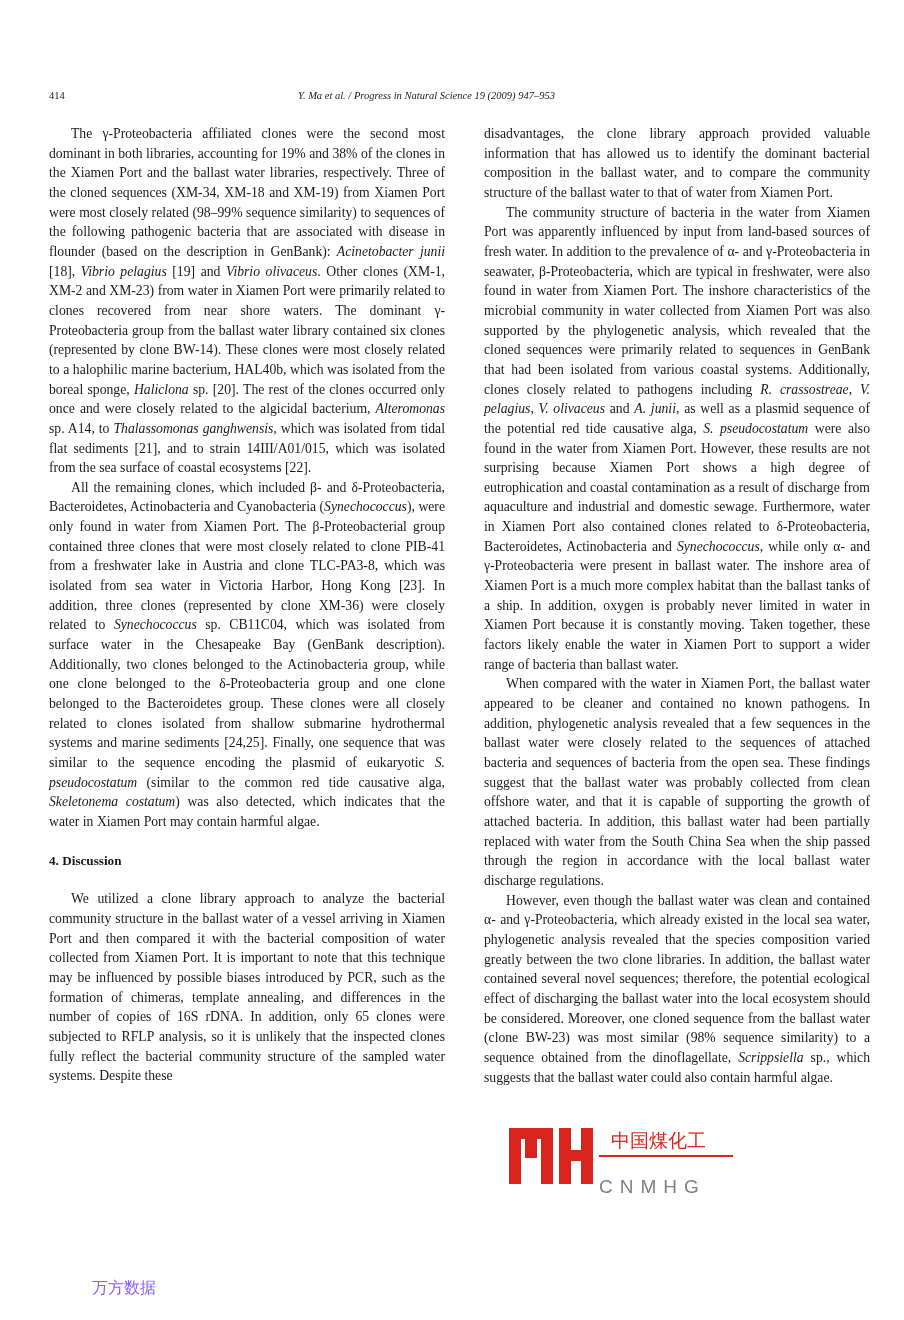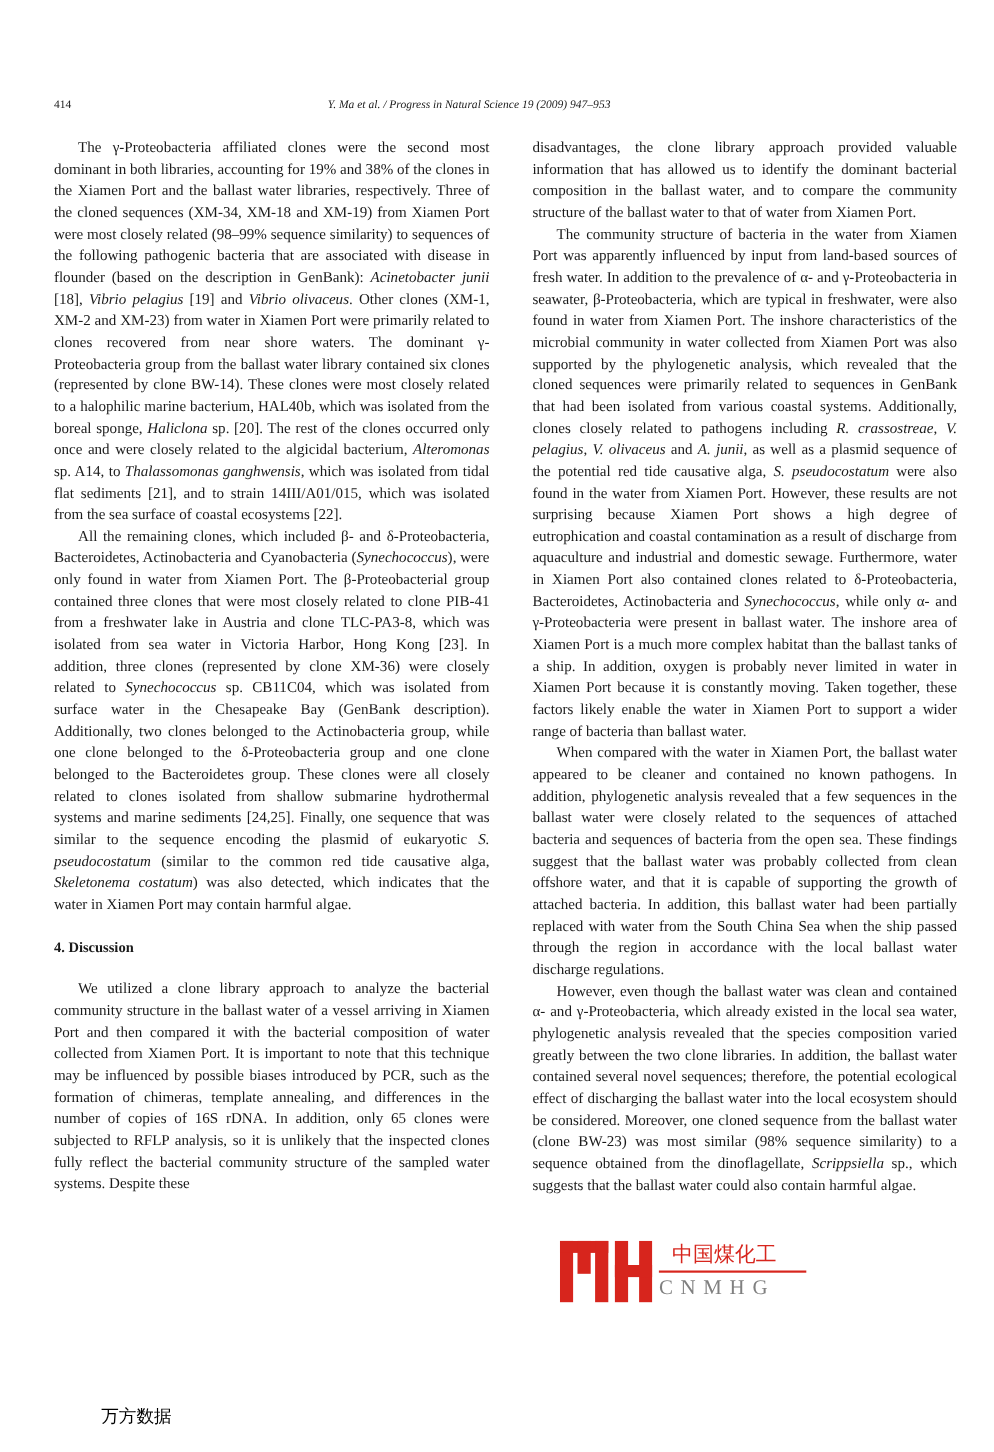--- a/index.html
+++ b/index.html
@@ -27,37 +27,37 @@
     .para.noindent { text-indent: 0; }
     .para i, .para em { }
 
     .section-heading {
       margin: 19px 0 19px 0; font-weight: bold; font-size: 13.2px;
       line-height: 19.65px; text-indent: 0;
     }
 
     .footer-mark {
       position: absolute; left: 92px; top: 1278px;
-      font-family: Liberation Serif, serif; font-size: 16px; color: #000000;
+      font-family: Liberation Serif, serif; font-size: 16px; color: #8b5cf6;
     }
 
     
     .watermark {
       position: absolute; left: 509px; top: 1128px; width: 225px; height: 56px;
     }
     .wm-mark { position: absolute; left: 0; top: 0; width: 84px; height: 56px; }
     .wm-cn {
       position: absolute; left: 90px; top: 0px; height: 24px;
       font-family: "DejaVu Sans", sans-serif; font-size: 19px; line-height: 24px;
       color: #d7251d; background: #ffffff; padding-right: 2px; margin-left: 12px;
     }
     .wm-rule { position: absolute; left: 90px; top: 27px; width: 134px; height: 2px; background: #d7251d; }
     .wm-en {
-      position: absolute; left: 90px; top: 31px; height: 24px;
-      font-family: Liberation Serif, serif; font-size: 19px; line-height: 24px;
+      position: absolute; left: 90px; top: 47px; height: 24px;
+      font-family: Liberation Sans, sans-serif; font-size: 19px; line-height: 24px;
       letter-spacing: 7px; color: #808080; background: #ffffff;
     }
   </style>
 </head>
 <body>
 
 <div class="running-head">
   <span class="page-number">414</span>
   <span class="journal-line">Y. Ma et al. / Progress in Natural Science 19 (2009) 947–953</span>
 </div>

